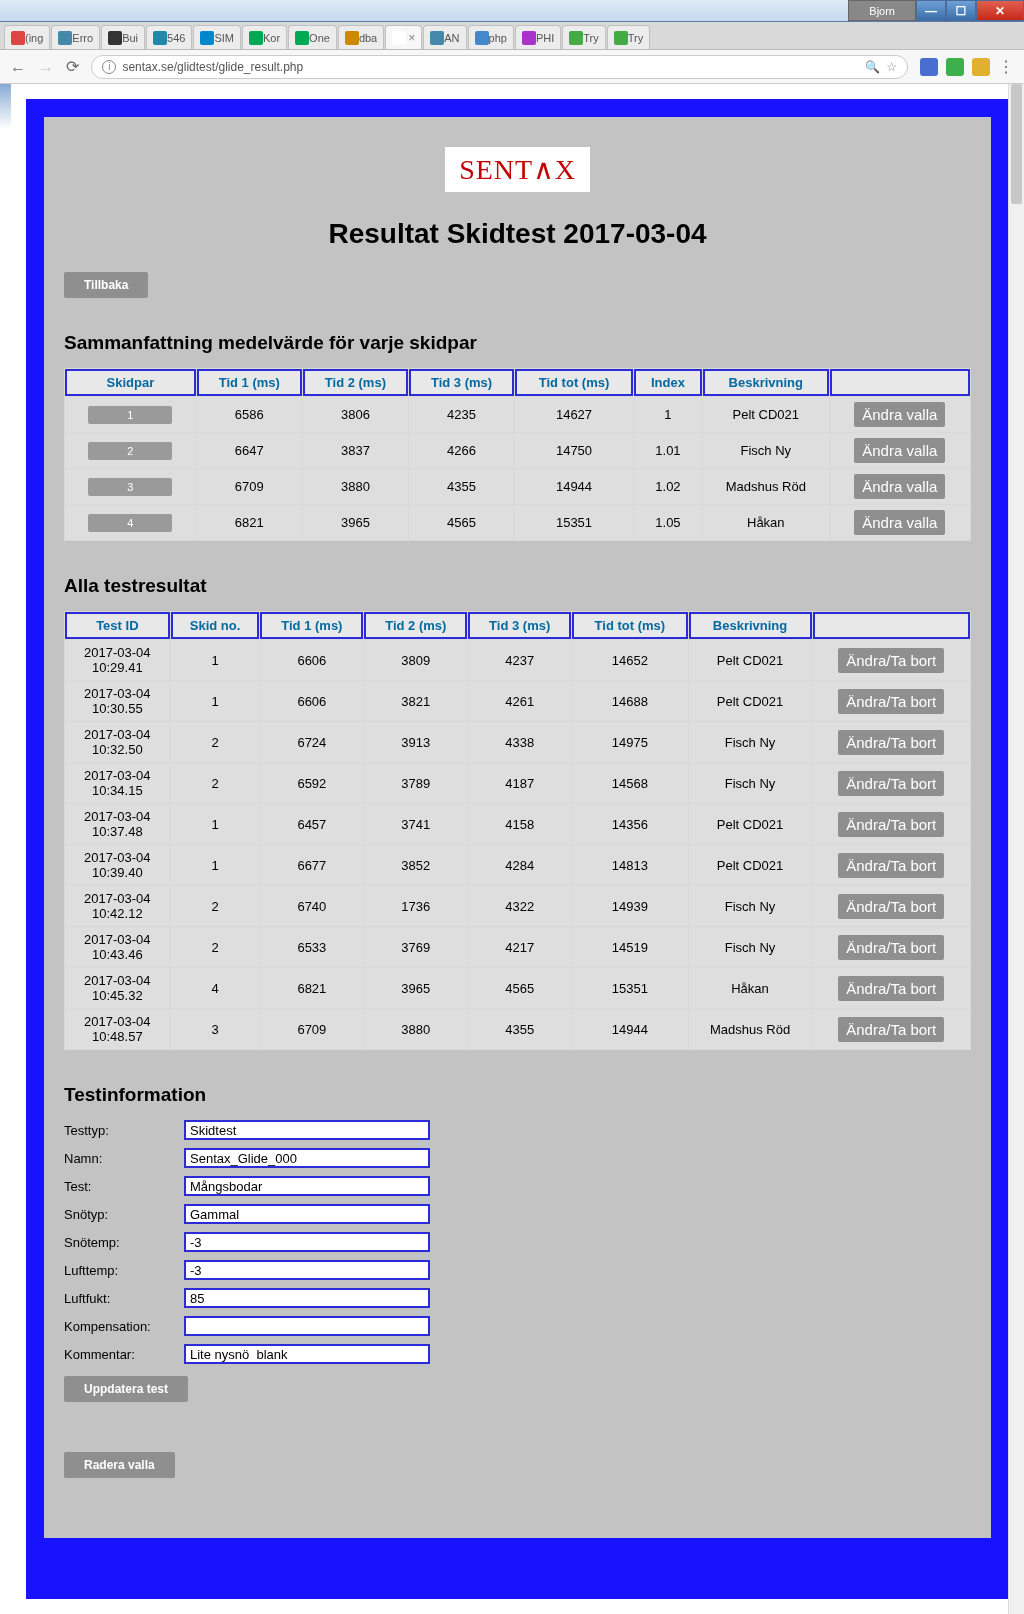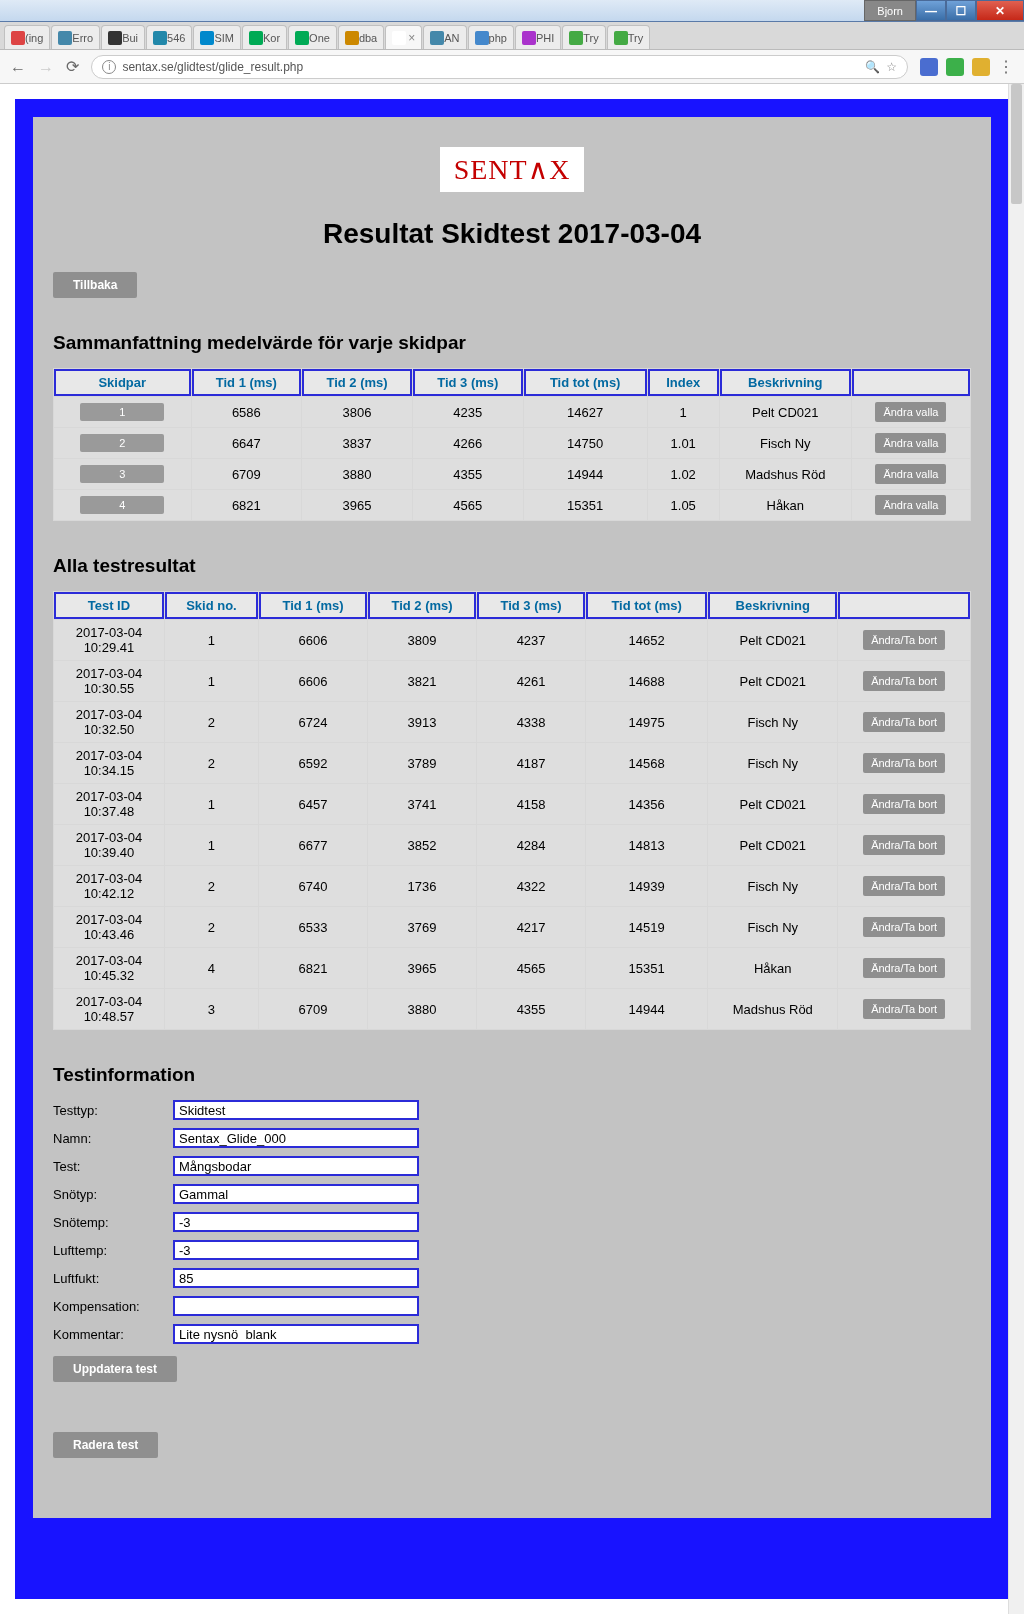--- a/index.html
+++ b/index.html
@@ -12,21 +12,21 @@
   
   .titlebar {
     height: 22px;
     background: linear-gradient(to bottom, #dfeaf6, #c4d8ee);
     display:flex;
     justify-content:flex-end;
     align-items:stretch;
     border-bottom:1px solid #5a7aa8;
   }
   .titlebar .user {
-    background:#888;color:#fff;font-size:11px;padding:2px 12px;
+    background:#888;color:#fff;font-size:11px;padding:2px 20px;
     display:flex;align-items:center;border:1px solid #666;
   }
   .titlebar .winbtn {
     width:30px;display:flex;align-items:center;justify-content:center;
     border:1px solid #4a6a98;color:#fff;font-weight:bold;font-size:12px;
   }
   .titlebar .minbtn,.titlebar .maxbtn{background:linear-gradient(#6fa1d8,#3a6ea8);}
   .titlebar .closebtn{background:linear-gradient(#e06050,#c62818);width:48px;}
   
   .tabstrip {
@@ -52,21 +52,21 @@
   .urlbox{
     flex:1;height:24px;border:1px solid #ccc;border-radius:12px;
     background:#fff;display:flex;align-items:center;padding:0 10px;
     font-size:12px;color:#555;gap:6px;
   }
   .urlbox .info{width:14px;height:14px;border:1px solid #888;border-radius:50%;
     display:flex;align-items:center;justify-content:center;font-size:10px;color:#888;}
   .rightext{display:flex;gap:8px;align-items:center;}
   .ext{width:18px;height:18px;border-radius:3px;}
   
-  .viewport{background:#fff;padding:15px;overflow:auto;height:calc(1614px - 22px - 28px - 34px);}
+  .viewport{background:#fff;padding:15px;overflow:auto;height:calc(1614px - 22px - 28px - 34px);margin-left:11px;}
   .blueframe{
     margin:0;background:#1813ff;padding:18px;min-height:100%;
   }
   .greypage{
     background:#c3c3c3;padding:20px 20px 60px 20px;
   }
   .logo-wrap{text-align:center;padding:10px 0 6px;}
   .logo{
     display:inline-block;background:#fff;padding:6px 14px;
     font-size:28px;font-weight:400;color:#c40000;letter-spacing:1px;
@@ -74,21 +74,21 @@
   }
   .pagetitle{
     text-align:center;font-size:28px;font-weight:bold;color:#000;
     padding:20px 0 22px;
   }
   .btn {
     display:inline-block;background:#8f8f8f;color:#fff;font-weight:bold;
     font-size:12px;border:none;padding:6px 20px;cursor:pointer;
     border-radius:2px;
   }
-  .btn.small{font-size:11px;padding:4px 8px;font-weight:normal;}
+  .btn.small{font-size:15px;padding:4px 8px;font-weight:normal;}
   h2.sect{font-size:19px;font-weight:bold;color:#000;margin:34px 0 14px;}
   table.datatbl{
     width:100%;border-collapse:separate;border-spacing:1px;
     background:#d8d8d8;
   }
   table.datatbl th{
     background:#e8e8e8;border:2px solid #2b2bd8;color:#0369a1;font-weight:bold;
     font-size:13px;padding:4px 6px;text-align:center;
   }
   table.datatbl td{
@@ -432,21 +432,21 @@
             <div class="formrow">
               <label>Kommentar:</label>
               <input type="text" value="Lite nysnö  blank" style="">
             </div>
           </div>
 
         <div style="margin-top:12px;">
           <button class="btn">Uppdatera test</button>
         </div>
         <div style="margin-top:50px;">
-          <button class="btn">Radera test</button>
+          <button class="btn">Radera valla</button>
         </div>
 
       </div>
     </div>
   </div>
 
   <div class="vscroll">
     <div class="thumb"></div>
   </div>
 </div>

